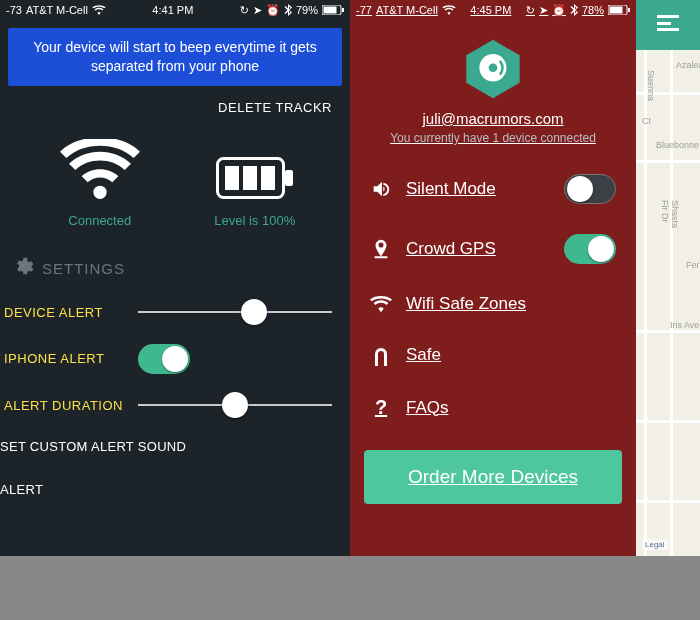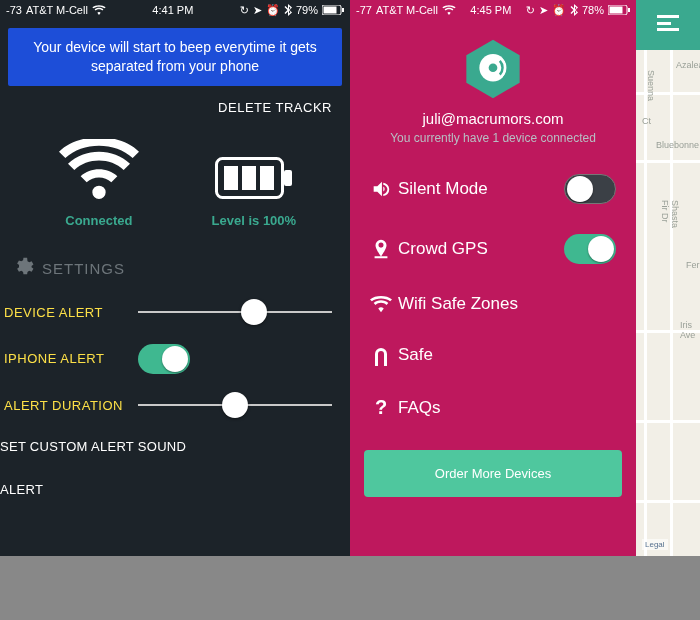--- a/index.html
+++ b/index.html
@@ -1,74 +1,74 @@
 <!DOCTYPE html>
 <html><head>
   <meta charset="utf-8">
   <style>
     * { box-sizing: border-box; margin: 0; padding: 0; }
     body { background: #888; font-family: -apple-system, Helvetica, Arial, sans-serif; width: 700px; height: 620px; overflow: hidden; }
     .phones { display: flex; }
     .phone { width: 350px; height: 556px; background: #1c2329; color: #fff; position: relative; overflow: hidden; }
     .phone.right { width: 350px; display: flex; }
-    .phone.right .content-col { width: 286px; background: #be185d; height: 100%; }
+    .phone.right .content-col { width: 286px; background: #7f1d1d; height: 100%; text-decoration: underline; }
     .phone.right .map-col { width: 64px; height: 100%; }
 
     
     .status { display: flex; align-items: center; justify-content: space-between; height: 20px; padding: 0 6px; font-size: 11px; color: #fff; }
     .status .left, .status .right { display: flex; align-items: center; gap: 4px; }
     .status .icon-slot { display: inline-flex; align-items: center; }
 
     
     .banner { background: #1d4ed8; color: #fff; text-align: center; font-size: 14px; line-height: 1.35; padding: 10px 22px; margin: 8px; border-radius: 2px; }
     .delete { text-align: right; font-size: 13px; letter-spacing: .5px; padding: 6px 18px 2px; }
     .status-icons { display: flex; justify-content: space-around; align-items: flex-end; padding: 22px 20px 10px; }
     .status-icons .col { display:flex; flex-direction:column; align-items:center; gap:10px; }
     .icon-label { font-size: 13px; }
-    .teal { color: #3aa98f; font-weight: bold; }
+    .teal { color: #3aa98f; }
     .section-hdr { display:flex; align-items:center; gap:8px; color:#6d757a; font-size:15px; letter-spacing:1px; padding: 18px 12px 12px; }
     .sett-row { display:flex; align-items:center; gap:14px; padding: 12px 18px 12px 4px; }
     .sett-row .lbl { color:#fde047; font-size:13px; letter-spacing:.5px; width:120px; }
     .slider { flex:1; height: 2px; background:#c9c9c9; position:relative; }
     .slider .knob { position:absolute; top:50%; transform:translate(-50%,-50%); width:26px; height:26px; border-radius:50%; background:#fff; box-shadow:0 1px 3px rgba(0,0,0,.5); }
     .toggle { width:52px; height:30px; border-radius:15px; position:relative; }
     .toggle .knob { position:absolute; top:2px; width:26px; height:26px; border-radius:50%; background:#fff; box-shadow:0 1px 2px rgba(0,0,0,.4);}
     .toggle.on { background:#3fb890; }
     .toggle.on .knob { right:2px; }
     .toggle.off { background:#3b4046; border:1px solid #777; }
     .toggle.off .knob { left:2px; top:1px; }
     .center-text { font-size:13px; letter-spacing:.3px; padding: 14px 0; }
 
     
     .logo-wrap { display:flex; justify-content:center; padding-top:18px; }
     .email { text-align:center; font-size:15px; margin-top:10px; }
     .subline { text-align:center; font-size:12px; color:#b8bfc4; margin-top:4px; margin-bottom:14px; }
-    .menu-row { display:flex; align-items:center; gap:6px; padding: 15px 20px; font-size:17px; }
+    .menu-row { display:flex; align-items:center; gap:14px; padding: 15px 20px; font-size:17px; }
     .menu-row .mi { width:22px; display:flex; justify-content:center; }
     .menu-row .mlabel { flex:1; }
-    .order-btn { background:#4fc79e; color:#fff; font-size:13px; text-align:center; padding:16px 8px; margin: 16px 14px; border-radius:4px; }
+    .order-btn { background:#4fc79e; color:#fff; font-size:19px; text-align:center; padding:16px 8px; margin: 16px 14px; border-radius:4px; }
 
     
     .map-col { position:relative; background:#f2efe7; }
     .map-col .topbar { height:50px; background:#3aa98f; display:flex; align-items:center; justify-content:center; }
     .road { position:absolute; background:#fff; }
     .road.v1 { left:8px; top:50px; width:3px; height:520px; }
     .road.v2 { left:34px; top:50px; width:3px; height:520px; }
     .road.h1 { left:0; top:92px; width:64px; height:3px; }
     .road.h2 { left:0; top:160px; width:64px; height:3px; }
     .road.h3 { left:0; top:330px; width:64px; height:3px; }
     .road.h4 { left:0; top:420px; width:64px; height:3px; }
     .road.h5 { left:0; top:500px; width:64px; height:3px; }
     .street { position:absolute; font-size:9px; color:#9aa098; transform-origin: left top; }
     .legal { position:absolute; bottom:6px; left:6px; font-size:8px; color:#56718f; background:rgba(255,255,255,.6); padding:1px 3px; }
     .azalea { top:60px; left:40px; }
     .ct { top:116px; left:6px; color:#9aa098; }
     .bluebonne { top:140px; left:20px; }
     .shasta { top:200px; left:44px; transform: rotate(90deg); }
-    .iris { top:320px; left:44px; }
+    .iris { top:320px; left:34px; }
     .ferro { top:260px; left:50px; }
     .suenna { top:70px; left:20px; transform: rotate(90deg); }
   </style>
 </head>
 <body>
 
 <div class="phones">
 
   <div class="phone left">
     <div class="status">

